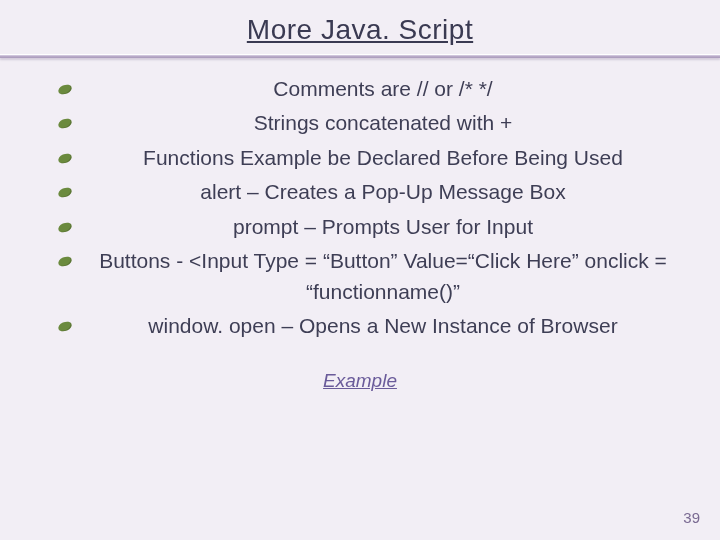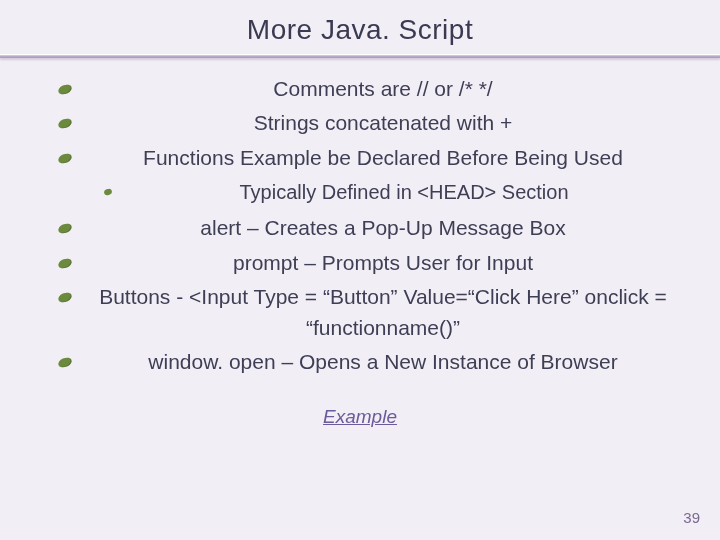--- a/index.html
+++ b/index.html
@@ -19,20 +19,21 @@
     height: 540px;
     box-sizing: border-box;
   }
   .title {
     text-align: center;
     font-size: 28px;
     padding-top: 14px;
     padding-bottom: 8px;
     color: #3a3a52;
     letter-spacing: 0.5px;
+    text-decoration: underline;
   }
   .title-underline {
     height: 4px;
     width: 100%;
     background: linear-gradient(to bottom, #d9d0e2 0%, #cfc4dc 40%, #b9abc8 60%, #a998bb 100%);
     box-shadow: 0 1px 0 #ffffff inset, 0 2px 2px rgba(120,100,140,0.25);
     margin-bottom: 16px;
   }
   ul.outer {
     list-style: none;
@@ -106,23 +107,20 @@
 <div class="slide">
 
   <div class="title">More Java. Script</div>
   <div class="title-underline"></div>
 
   <ul class="outer">
     <li>Comments are // or  /*  */</li>
     <li>Strings concatenated with +</li>
     <li>
       <span>Functions Example be Declared Before Being Used</span>
-      <ul class="inner">
-        <li>Typically Defined in &lt;HEAD&gt; Section</li>
-      </ul>
     </li>
     <li>alert – Creates a Pop-Up Message Box</li>
     <li>prompt – Prompts User for Input</li>
     <li>Buttons - &lt;Input Type = “Button” Value=“Click Here” onclick = “functionname()”</li>
     <li>window. open – Opens a New Instance of Browser</li>
   </ul>
 
   <a class="example-link">Example</a>
 
   <div class="page-number">39</div>

